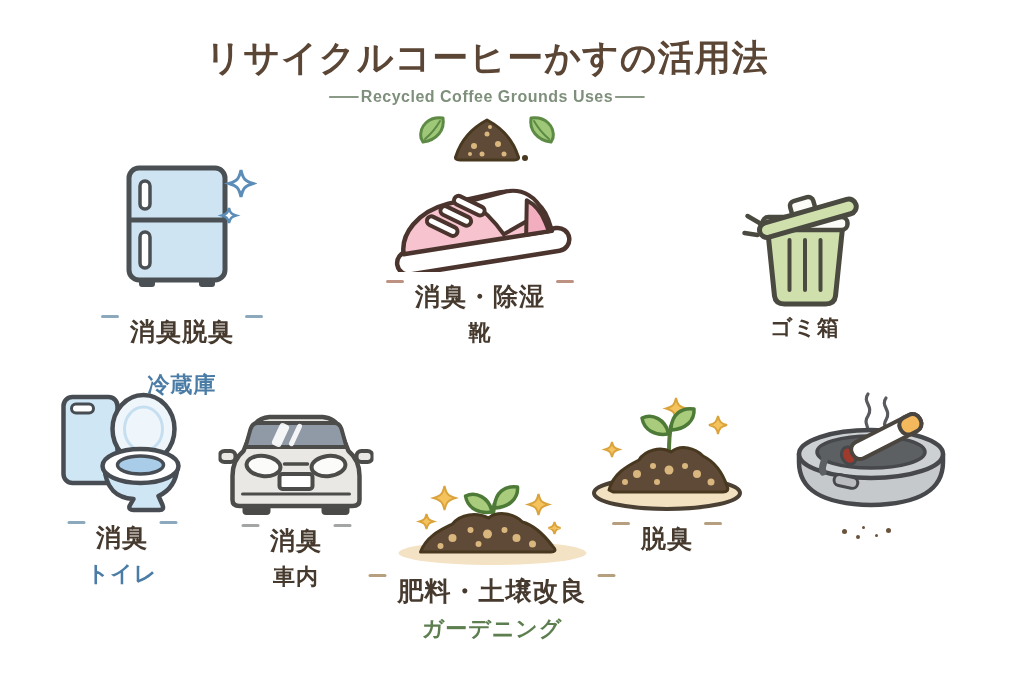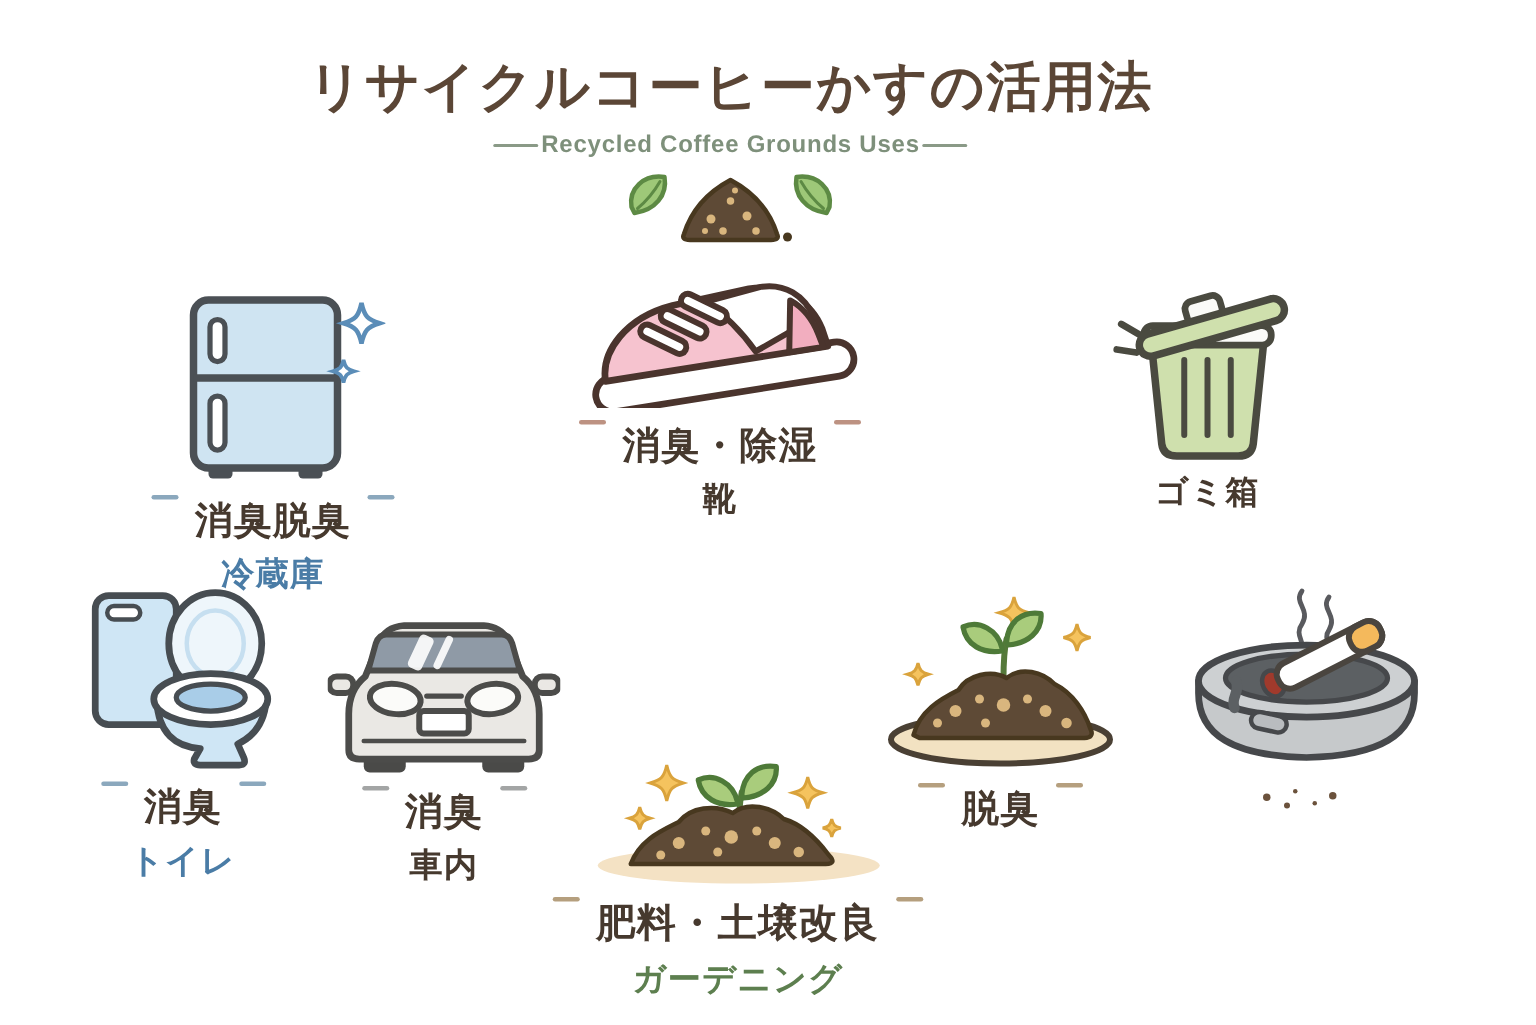--- a/index.html
+++ b/index.html
@@ -68,21 +68,21 @@
           <circle cx="86" cy="38" r="3"></circle>
         <circle cx="70" cy="48" r="2.5"></circle>
           <circle cx="92" cy="48" r="2.5"></circle>
           <circle cx="78" cy="21" r="2"></circle>
           <circle cx="58" cy="48" r="2"></circle>
       </g>
       <circle cx="113" cy="52" r="3" fill="#48381f"></circle>
     </svg>
   </div>
 
-  <div class="item item-fridge" style="left:182px;top:196px;">
+  <div class="item item-fridge" style="left:182px;top:164px;gap:17px;">
     <div class="icon-wrap">
       <svg width="150" height="126" viewBox="0 0 150 126">
         <rect x="32" y="112" width="16" height="11" rx="3" fill="#4b5055"></rect>
         <rect x="92" y="112" width="16" height="11" rx="3" fill="#4b5055"></rect>
         <rect x="22" y="4" width="96" height="112" rx="10" fill="#cfe4f2" stroke="#4b5055" stroke-width="5"></rect>
         <line x1="22" y1="56" x2="118" y2="56" stroke="#4b5055" stroke-width="5"></line>
         <rect x="33" y="17" width="10" height="28" rx="5" fill="#fff" stroke="#4b5055" stroke-width="3.5"></rect>
         <rect x="33" y="68" width="10" height="36" rx="5" fill="#fff" stroke="#4b5055" stroke-width="3.5"></rect>
         <path d="M134 6 C136 15 138 17 146 19.5 C138 22 136 24 134 33 C132 24 130 22 122 19.5 C130 17 132 15 134 6 Z" fill="#fff" stroke="#5b8db8" stroke-width="3"></path>
         <path d="M122 44 C123.2 49 124.5 50.2 129 51.5 C124.5 52.8 123.2 54 122 59 C120.8 54 119.5 52.8 115 51.5 C119.5 50.2 120.8 49 122 44 Z" fill="#fff" stroke="#5b8db8" stroke-width="2.5"></path>
@@ -184,21 +184,21 @@
       </svg>
     </div>
     <div class="label-row">
       <span class="dash"></span>
       <span class="label-text">消臭</span>
       <span class="dash"></span>
     </div>
     <div class="sub sub-dark">車内</div>
   </div>
 
-  <div class="item item-garden" style="left:492px;top:496px;">
+  <div class="item item-garden" style="left:492px;top:472px;">
     <div class="icon-wrap">
       <svg width="200" height="94" viewBox="0 0 200 94">
         <ellipse cx="100" cy="81" rx="94" ry="12" fill="#f4e2c4"></ellipse>
         <g fill="#f5c35e" stroke="#daa33c" stroke-width="2">
           <path d="M52 14 C53.8 22 55.5 23.7 63 26 C55.5 28.3 53.8 30 52 38 C50.2 30 48.5 28.3 41 26 C48.5 23.7 50.2 22 52 14 Z"></path>
           <path d="M34 42 C35.2 47 36.5 48.2 41 49.5 C36.5 50.8 35.2 52 34 57 C32.8 52 31.5 50.8 27 49.5 C31.5 48.2 32.8 47 34 42 Z"></path>
           <path d="M146 22 C147.6 29 149 30.5 156 32.5 C149 34.5 147.6 36 146 43 C144.4 36 143 34.5 136 32.5 C143 30.5 144.4 29 146 22 Z"></path>
           <path d="M162 50 C163 54 164 55 168 56 C164 57 163 58 162 62 C161 58 160 57 156 56 C160 55 161 54 162 50 Z"></path>
         </g>
         <path d="M100 60 C100 50 100 42 102 32" stroke="#55793a" stroke-width="4" fill="none" stroke-linecap="round"></path>

